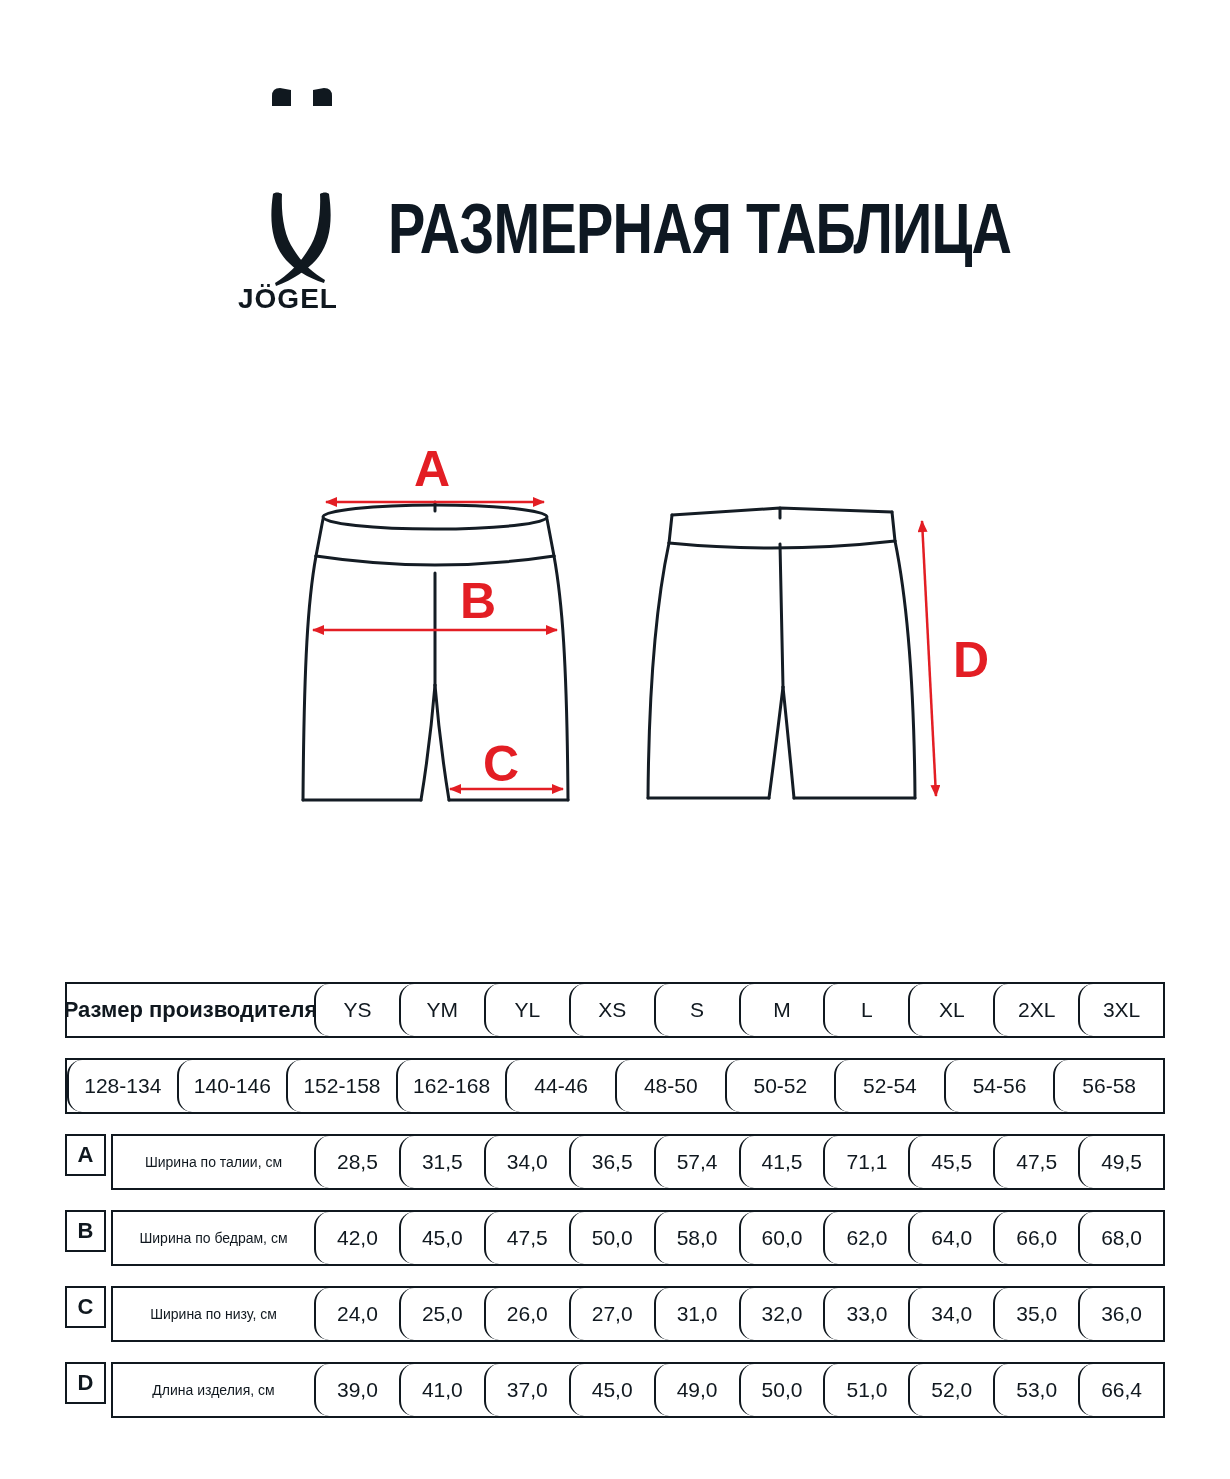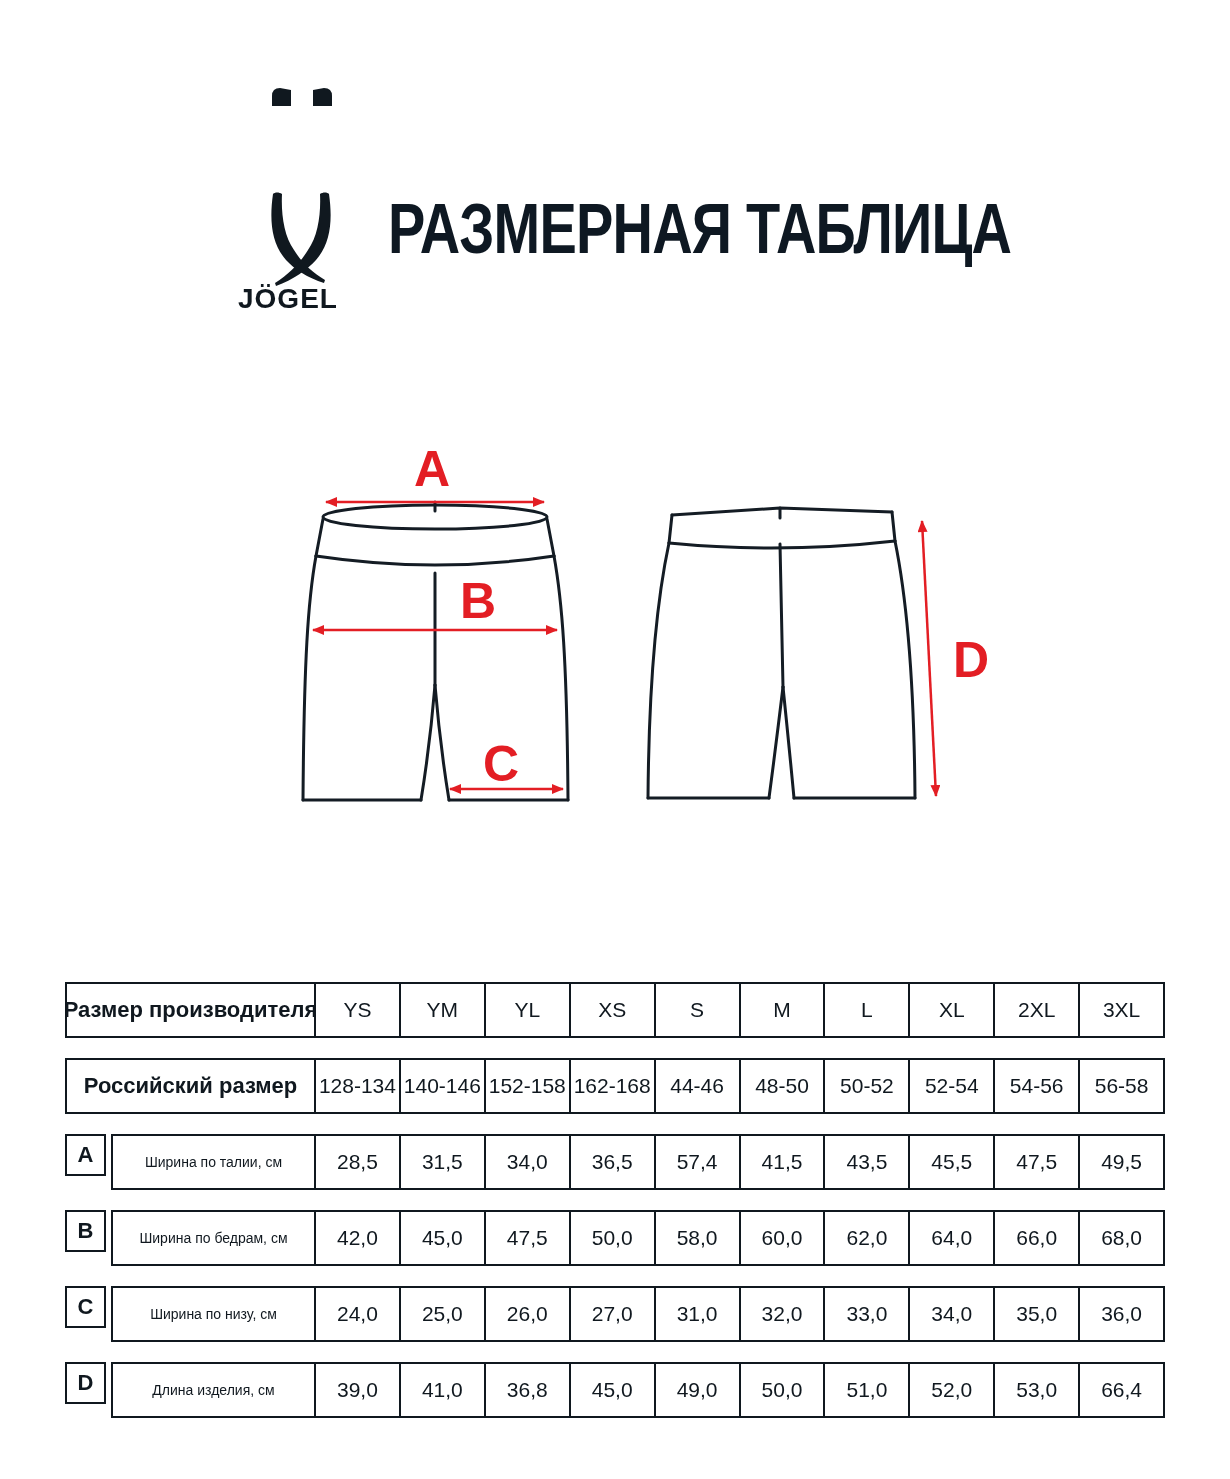--- a/index.html
+++ b/index.html
@@ -26,21 +26,21 @@
     display:flex;align-items:center;justify-content:center;
     font-weight:700;font-size:22px;box-sizing:border-box;
   }
   .t-box{flex:1;display:flex;border:2px solid #10181f;background:#fff;box-sizing:border-box;}
   .cell{
     display:flex;align-items:center;justify-content:center;
     font-size:21px;box-sizing:border-box;white-space:nowrap;
   }
   .cell.label{width:247px;font-weight:700;font-size:22px;}
   .cell.param{width:201px;font-size:14px;}
-  .cell.val{flex:1;border-left:2px solid #10181f;}
+  .cell.val{flex:1;border-left:2px solid #10181f;border-radius:15px;}
 </style>
 </head>
 <body>
 
 <div class="page">
 
   <svg class="top-marks" viewBox="0 0 64 20" aria-hidden="true">
     <path d="M2,20 L2,10 Q2,2 10,2 L21,4 L21,20 Z" fill="#10181f"></path>
     <path d="M43,20 L43,4 L54,2 Q62,2 62,10 L62,20 Z" fill="#10181f"></path>
   </svg>
@@ -121,21 +121,20 @@
         <div class="cell val">M</div>
         <div class="cell val">L</div>
         <div class="cell val">XL</div>
         <div class="cell val">2XL</div>
         <div class="cell val">3XL</div>
       </div>
     </div>
 
     <div class="t-row">
       <div class="t-box">
-        <div class="cell label">Российский размер</div>
         <div class="cell val">128-134</div>
         <div class="cell val">140-146</div>
         <div class="cell val">152-158</div>
         <div class="cell val">162-168</div>
         <div class="cell val">44-46</div>
         <div class="cell val">48-50</div>
         <div class="cell val">50-52</div>
         <div class="cell val">52-54</div>
         <div class="cell val">54-56</div>
         <div class="cell val">56-58</div>
@@ -145,21 +144,21 @@
     <div class="t-row">
       <div class="t-letter">A</div>
       <div class="t-box">
         <div class="cell param">Ширина по талии, см</div>
         <div class="cell val">28,5</div>
         <div class="cell val">31,5</div>
         <div class="cell val">34,0</div>
         <div class="cell val">36,5</div>
         <div class="cell val">57,4</div>
         <div class="cell val">41,5</div>
-        <div class="cell val">43,5</div>
+        <div class="cell val">71,1</div>
         <div class="cell val">45,5</div>
         <div class="cell val">47,5</div>
         <div class="cell val">49,5</div>
       </div>
     </div>
 
     <div class="t-row">
       <div class="t-letter">B</div>
       <div class="t-box">
         <div class="cell param">Ширина по бедрам, см</div>
@@ -192,21 +191,21 @@
         <div class="cell val">36,0</div>
       </div>
     </div>
 
     <div class="t-row">
       <div class="t-letter">D</div>
       <div class="t-box">
         <div class="cell param">Длина изделия, см</div>
         <div class="cell val">39,0</div>
         <div class="cell val">41,0</div>
-        <div class="cell val">36,8</div>
+        <div class="cell val">37,0</div>
         <div class="cell val">45,0</div>
         <div class="cell val">49,0</div>
         <div class="cell val">50,0</div>
         <div class="cell val">51,0</div>
         <div class="cell val">52,0</div>
         <div class="cell val">53,0</div>
         <div class="cell val">66,4</div>
       </div>
     </div>
 

